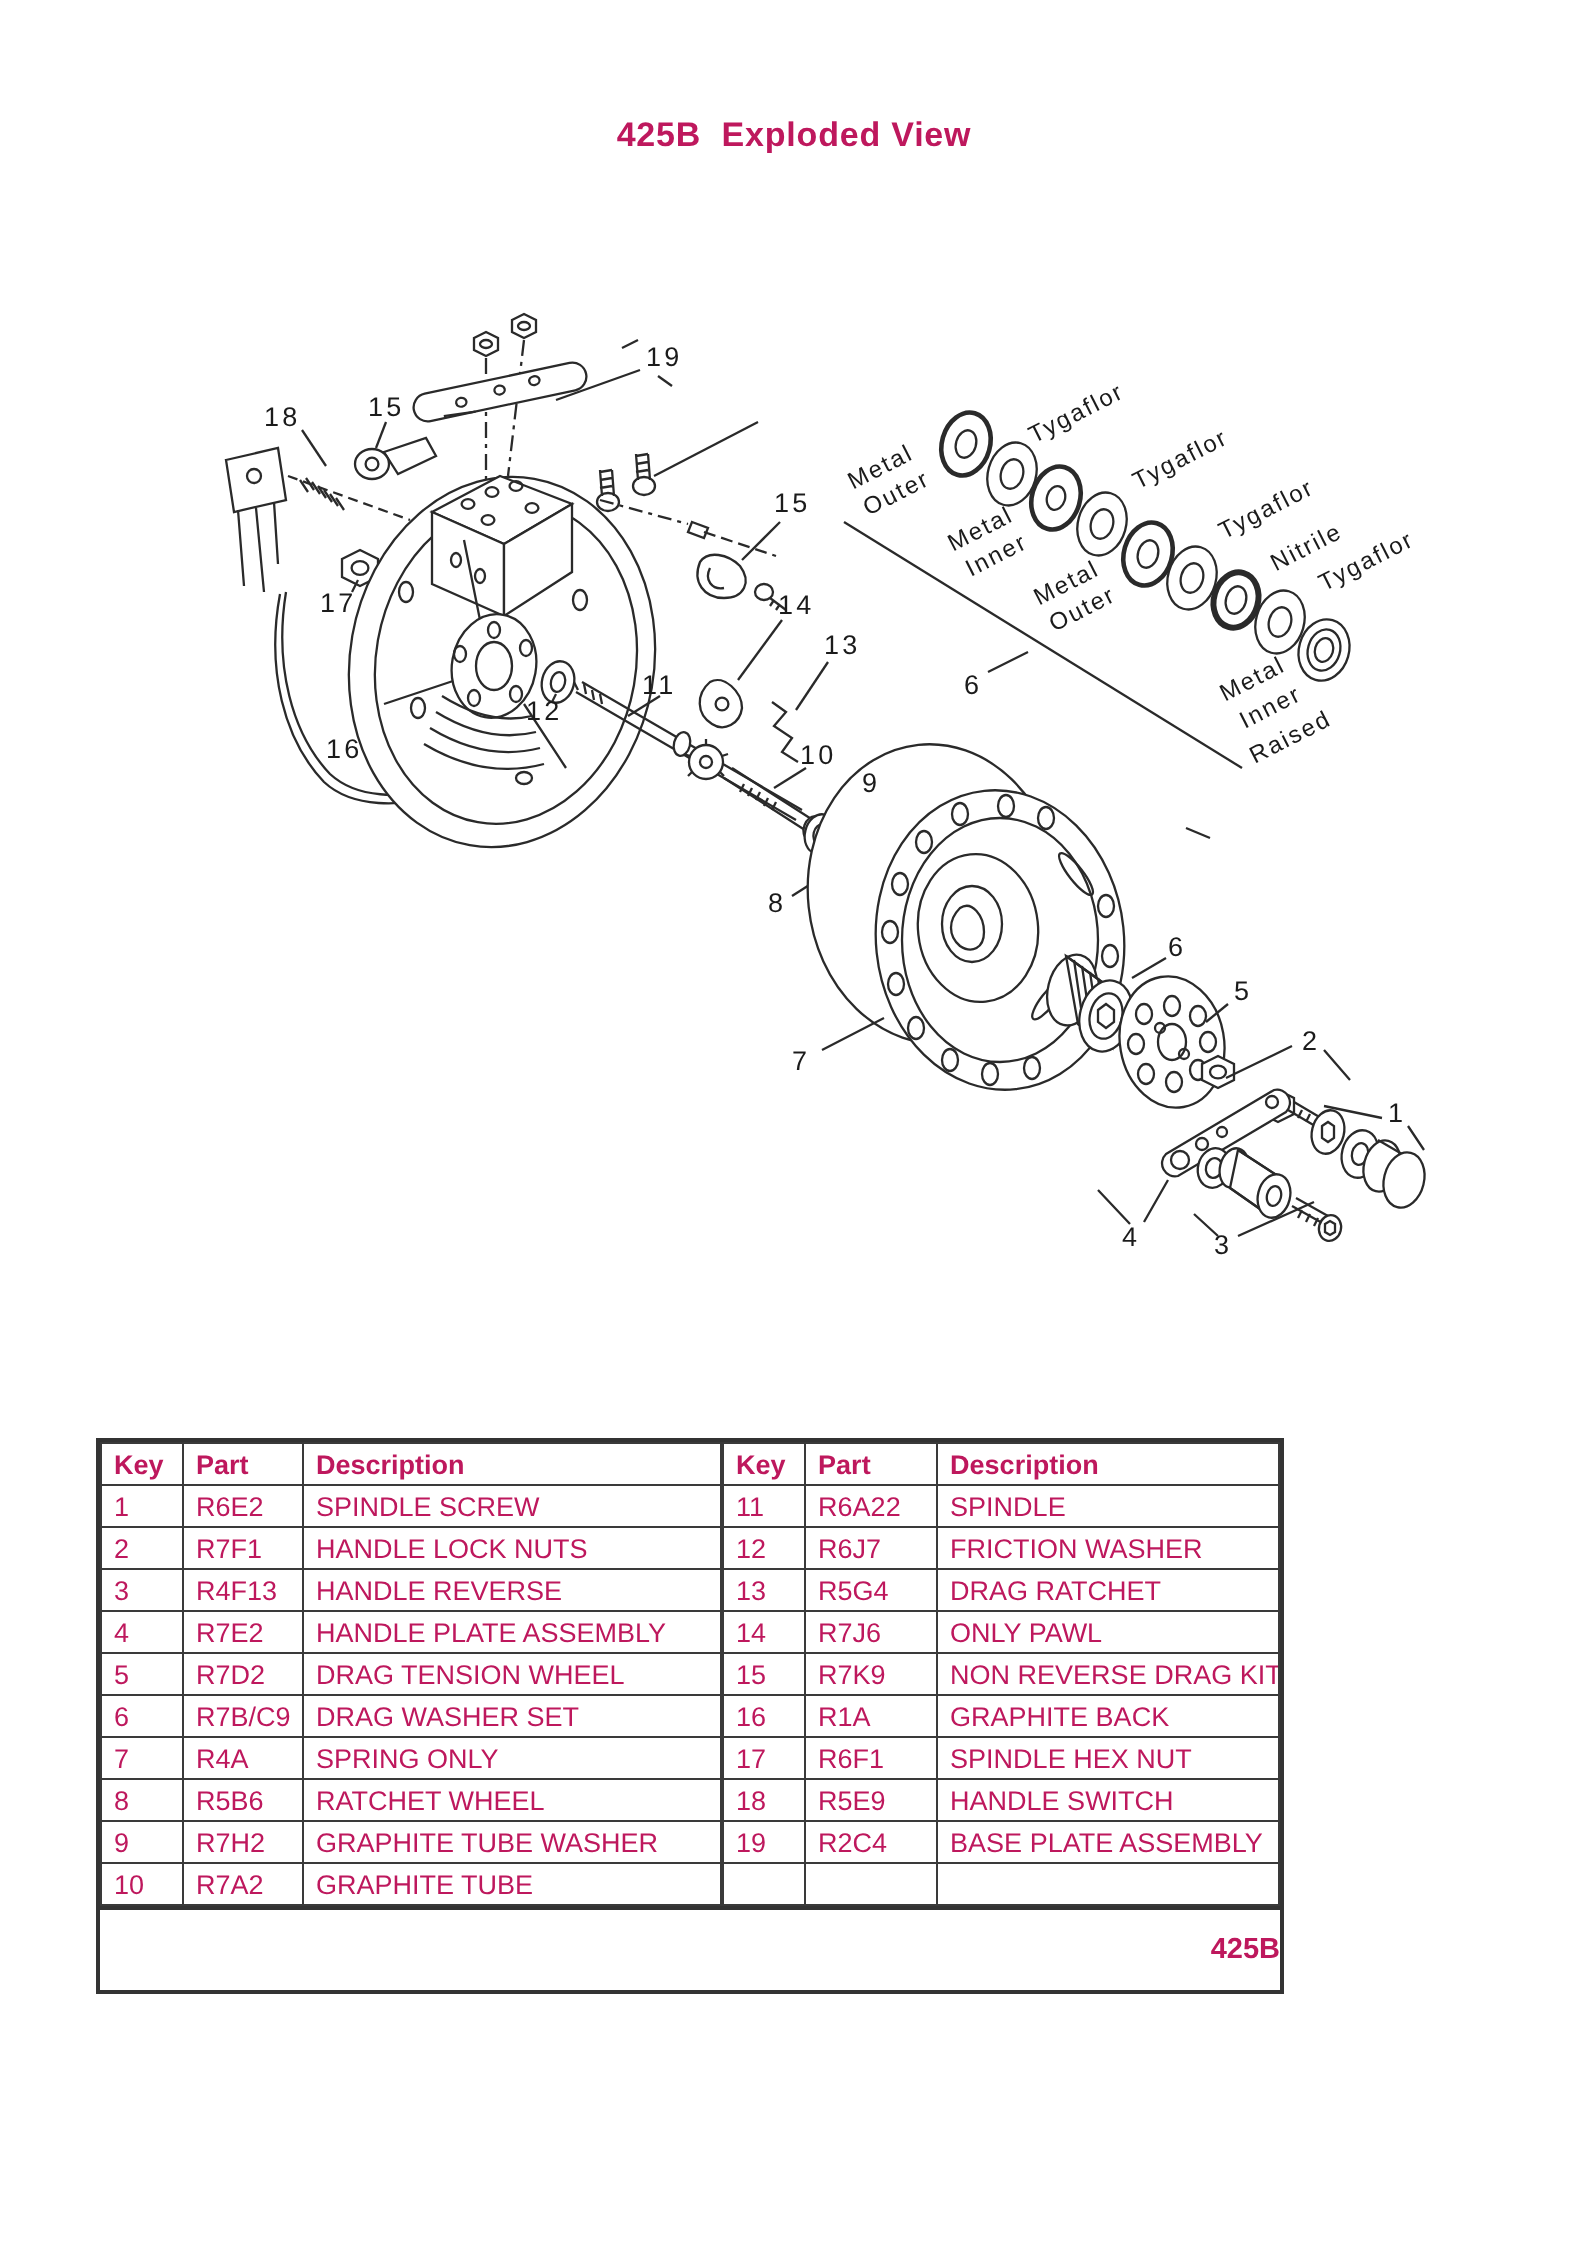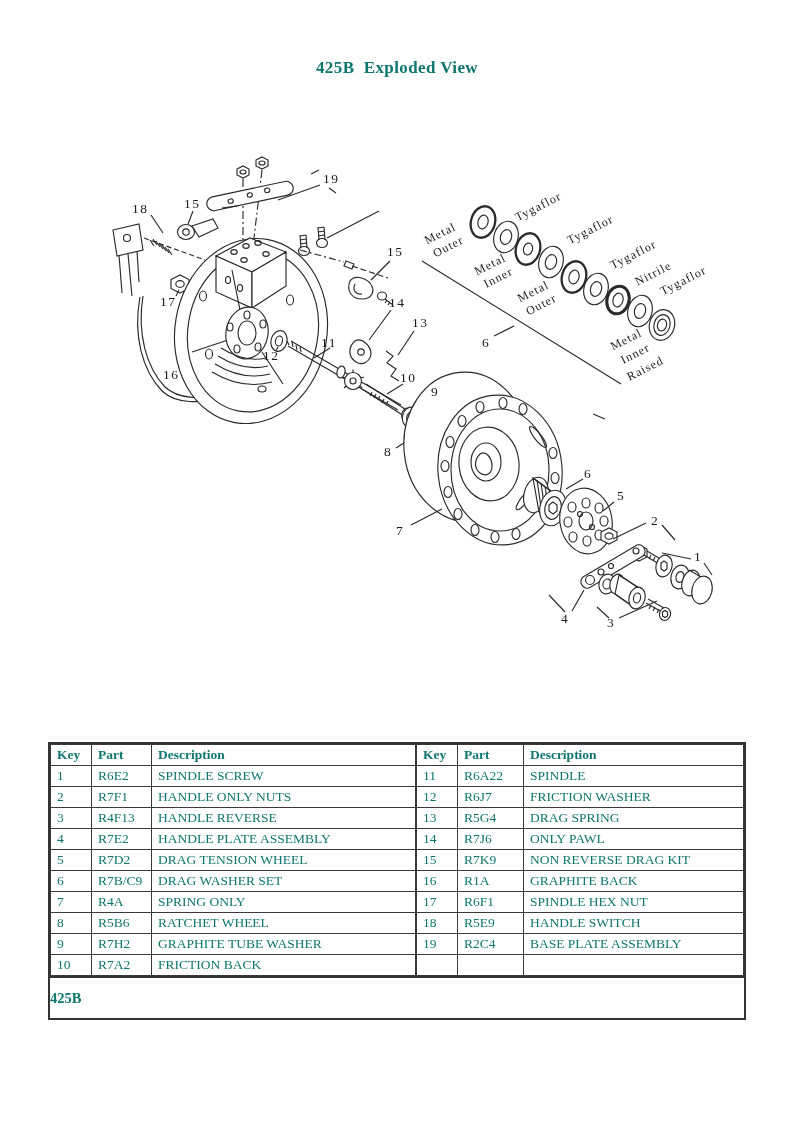--- a/index.html
+++ b/index.html
@@ -1,39 +1,39 @@
 <!DOCTYPE html>
 <html><head>
 <meta charset="utf-8">
 <style>
   html,body{margin:0;padding:0;background:#e8e8e8;}
   .page{position:relative;width:794px;height:1123px;background:#ffffff;margin:0 auto;
-        font-family:Liberation Serif, serif;color:#0f766e;overflow:hidden;}
+        font-family:Liberation Sans, sans-serif;color:#be185d;overflow:hidden;}
   .title{position:absolute;top:58px;left:0;width:100%;text-align:center;
          font-size:17px;font-weight:bold;letter-spacing:.4px;white-space:pre;margin:0;}
   svg.diagram{position:absolute;top:0;left:0;}
   svg .ln{stroke:#2a2a2a;stroke-width:1.15;fill:none;}
   svg .fw{stroke:#2a2a2a;stroke-width:1.15;fill:#ffffff;}
   svg .fw2{stroke:#2a2a2a;stroke-width:2.3;fill:#ffffff;}
   svg .fw3{stroke:#2a2a2a;stroke-width:3;fill:#ffffff;}
   svg text.callout{font-size:13.5px;letter-spacing:1.6px;fill:#1b1b1b;}
   svg text.wl{font-size:12px;letter-spacing:1.1px;fill:#1b1b1b;}
-  .parts-table{position:absolute;top:742px;left:48px;width:698px;border:2px solid #333;
+  .parts-table{position:absolute;top:719px;left:48px;width:594px;border:2px solid #333;
                box-sizing:border-box;background:#fff;}
   .tables{display:flex;}
   .parts-table table{border-collapse:collapse;table-layout:fixed;}
   .parts-table table.tleft{width:368px;}
   .parts-table table.tright{width:330px;}
   .parts-table th,.parts-table td{border:1px solid #3a3a3a;padding:0 6px;height:20px;
       font-size:13.5px;white-space:nowrap;overflow:hidden;text-align:left;}
   .parts-table th{font-weight:bold;}
   .col-key{width:41px;}
   .col-part-l{width:60px;}
   .col-part-r{width:66px;}
-  .table-footer{border-top:2px solid #333;height:40px;line-height:40px;text-align:left;
+  .table-footer{border-top:2px solid #333;height:40px;line-height:40px;text-align:right;
       font-weight:bold;font-size:14.5px;}
 </style>
 </head>
 <body>
 
 <div class="page">
 
   <h1 class="title">425B  Exploded View</h1>
 
   <svg class="diagram" width="794" height="690" viewBox="0 0 794 690">
@@ -387,21 +387,21 @@
         </thead>
         <tbody>
           <tr>
               <td>1</td>
               <td>R6E2</td>
               <td>SPINDLE SCREW</td>
             </tr>
           <tr>
               <td>2</td>
               <td>R7F1</td>
-              <td>HANDLE ONLY NUTS</td>
+              <td>HANDLE LOCK NUTS</td>
             </tr>
           <tr>
               <td>3</td>
               <td>R4F13</td>
               <td>HANDLE REVERSE</td>
             </tr>
           <tr>
               <td>4</td>
               <td>R7E2</td>
               <td>HANDLE PLATE ASSEMBLY</td>
@@ -427,21 +427,21 @@
               <td>RATCHET WHEEL</td>
             </tr>
           <tr>
               <td>9</td>
               <td>R7H2</td>
               <td>GRAPHITE TUBE WASHER</td>
             </tr>
           <tr>
               <td>10</td>
               <td>R7A2</td>
-              <td>FRICTION BACK</td>
+              <td>GRAPHITE TUBE</td>
             </tr>
         </tbody>
       </table>
       <table class="tright">
         <colgroup>
             <col class="col-key">
             <col class="col-part-r">
             <col>
           </colgroup>
         <thead>
@@ -458,21 +458,21 @@
               <td>SPINDLE</td>
             </tr>
           <tr>
               <td>12</td>
               <td>R6J7</td>
               <td>FRICTION WASHER</td>
             </tr>
           <tr>
               <td>13</td>
               <td>R5G4</td>
-              <td>DRAG SPRING</td>
+              <td>DRAG RATCHET</td>
             </tr>
           <tr>
               <td>14</td>
               <td>R7J6</td>
               <td>ONLY PAWL</td>
             </tr>
           <tr>
               <td>15</td>
               <td>R7K9</td>
               <td>NON REVERSE DRAG KIT</td>

